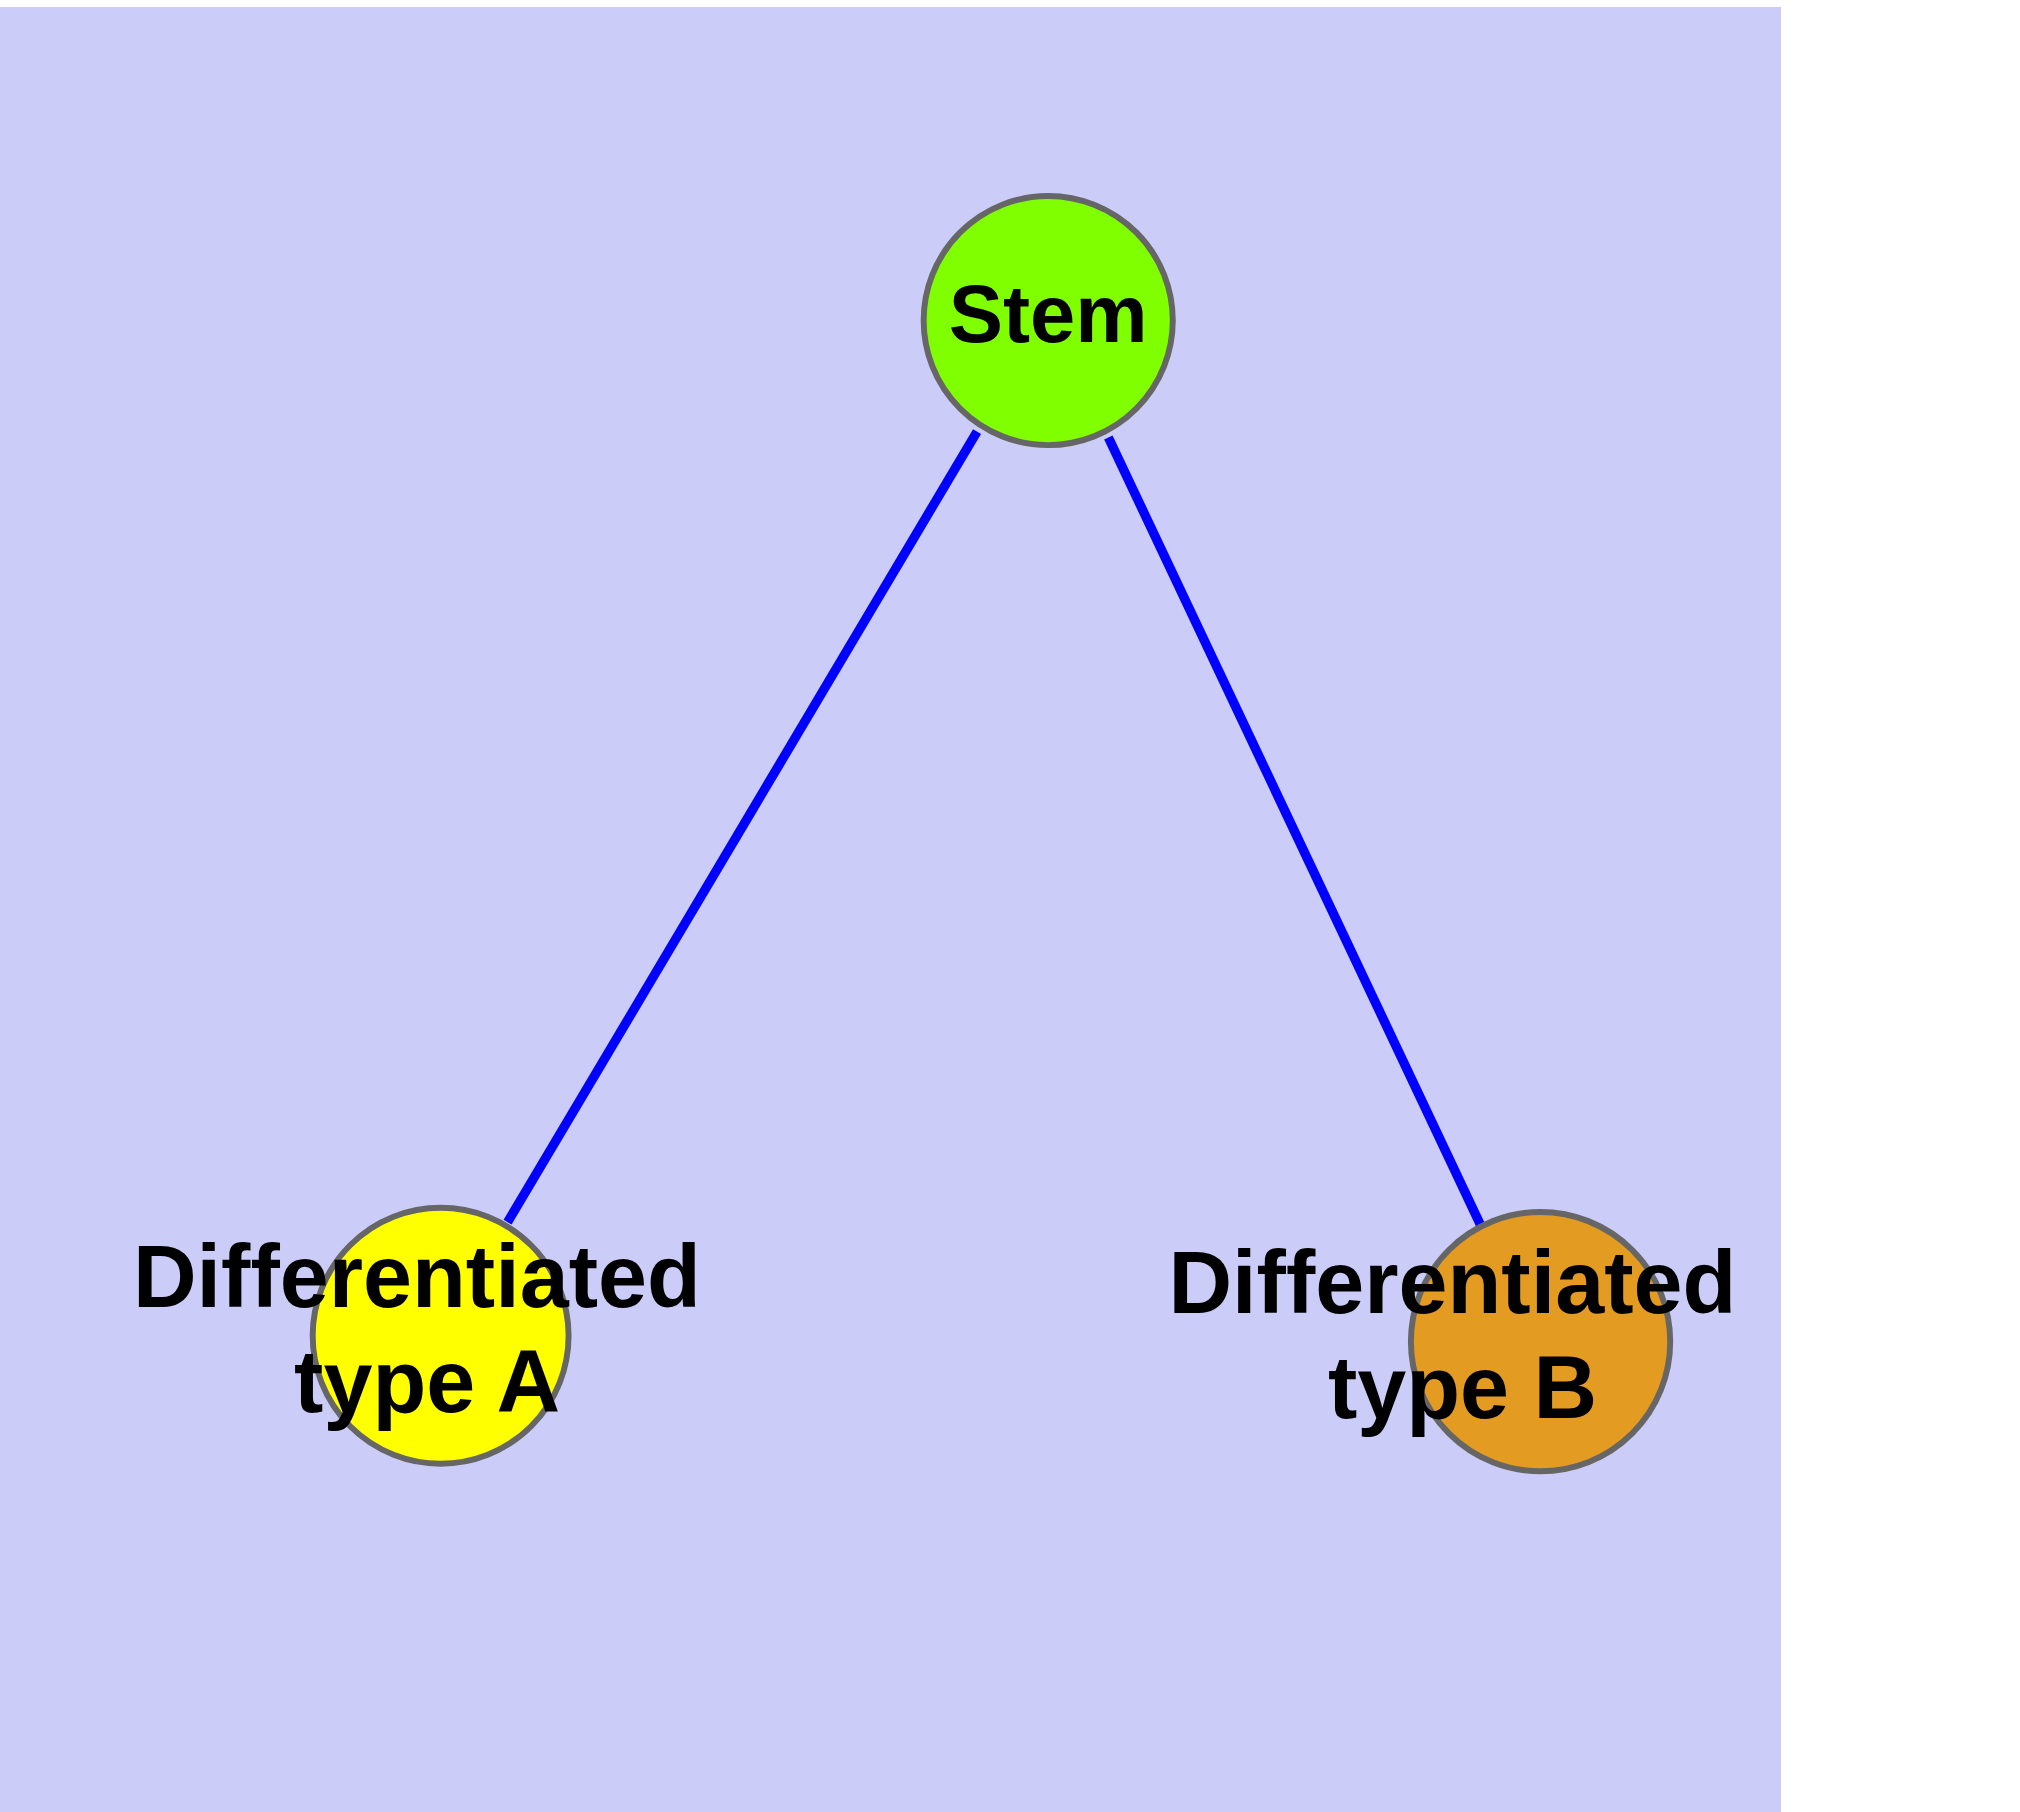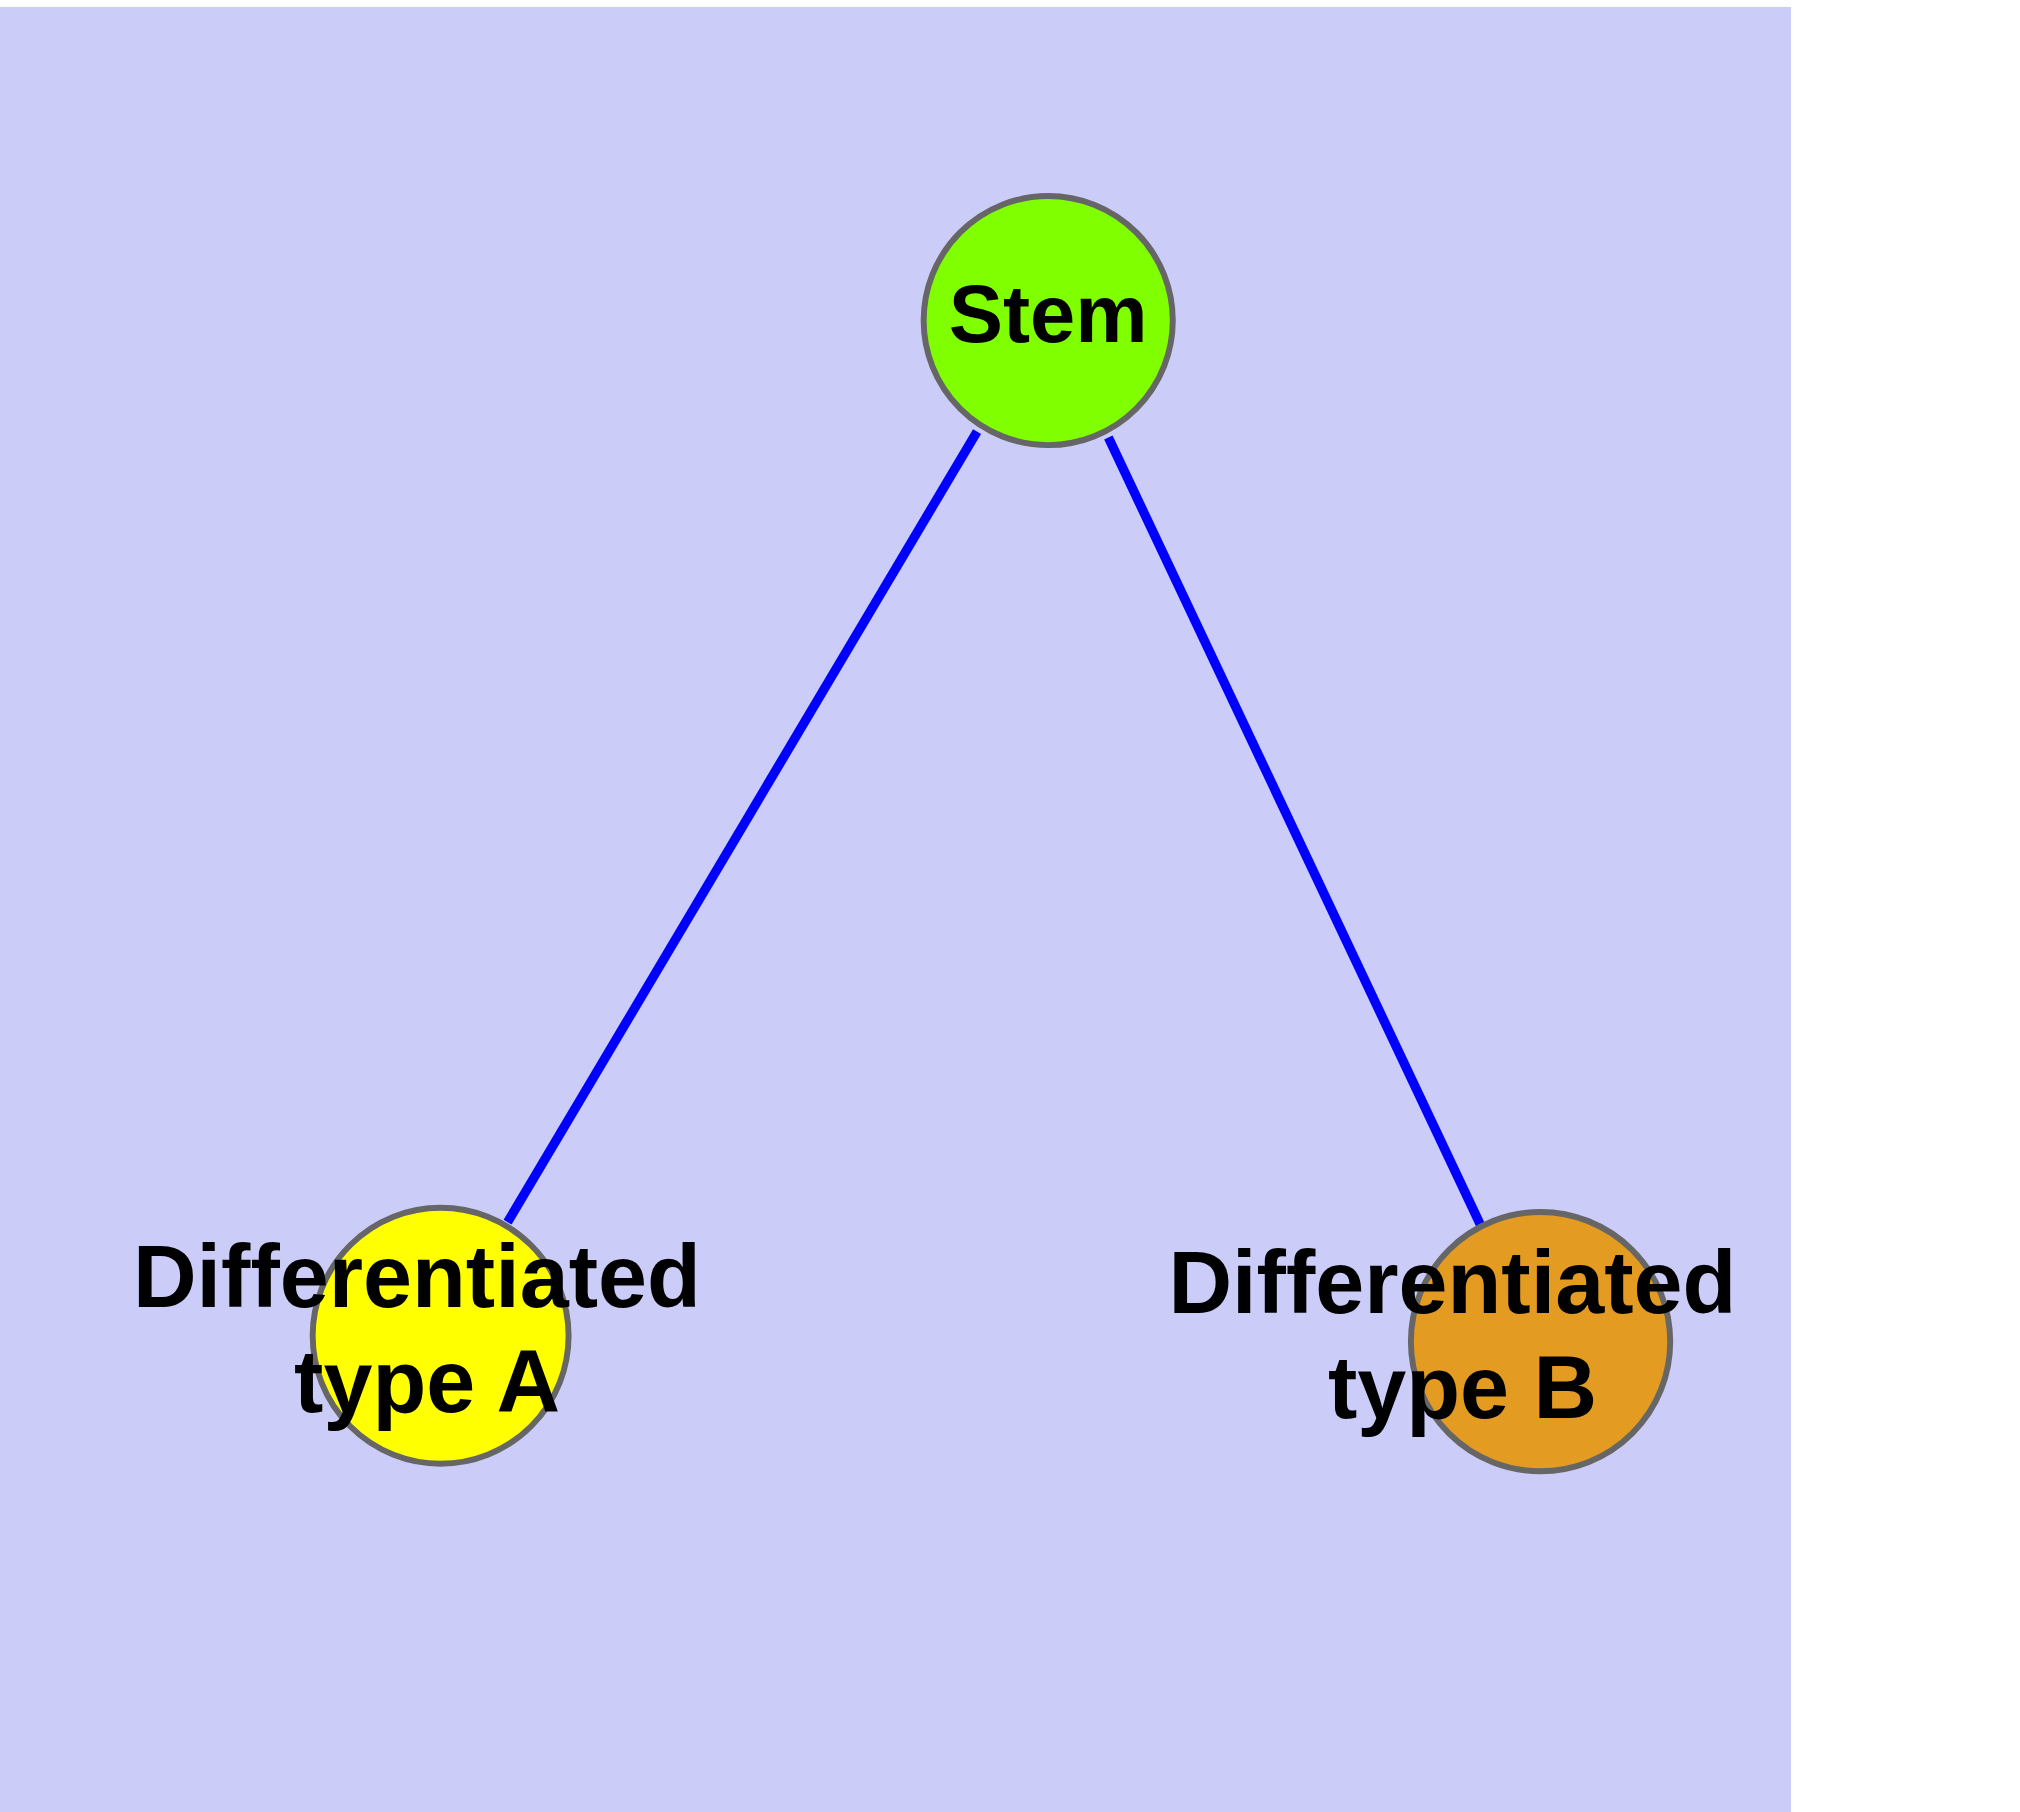--- a/index.html
+++ b/index.html
@@ -7,21 +7,20 @@
     padding: 0;
     background: #ffffff;
   }
   #canvas {
     position: relative;
     width: 1781px;
     height: 1812px;
     background: #ffffff;
     overflow: hidden;
     font-family: "Liberation Sans", "DejaVu Sans", sans-serif;
-    padding-left: 10px;
   }
   #plot-area {
     position: absolute;
     left: 0px;
     top: 6.8px;
     width: 2010px;
     height: 1805px;
     background: #ccccf9;
   }
   svg.graph {

